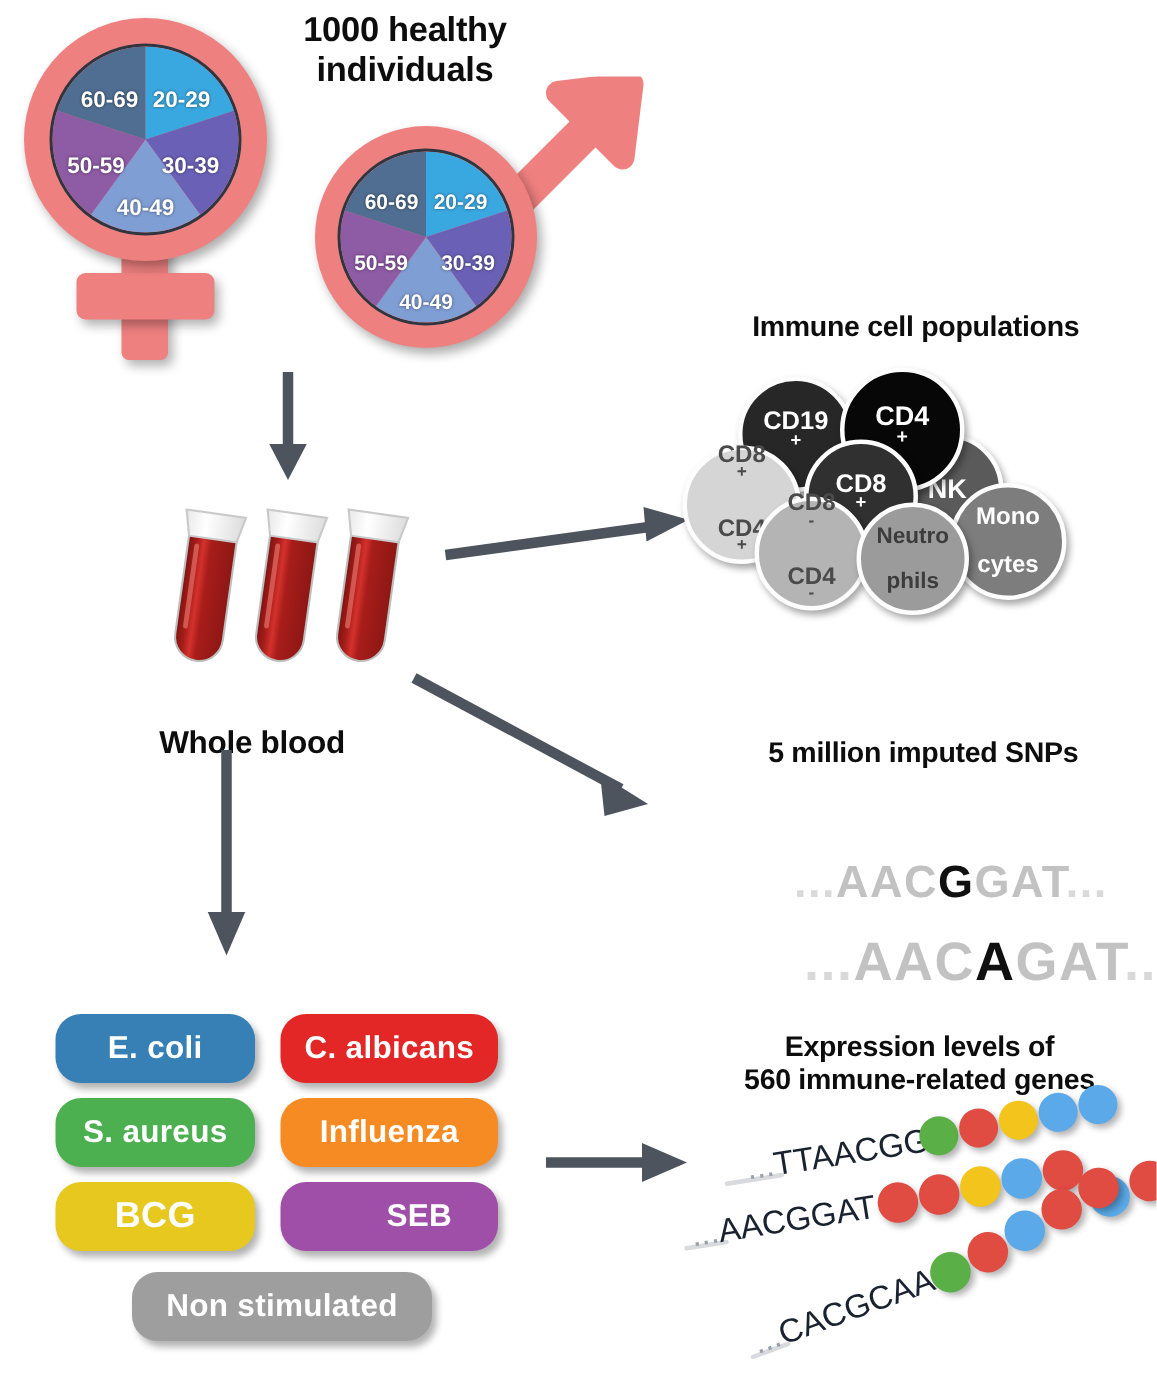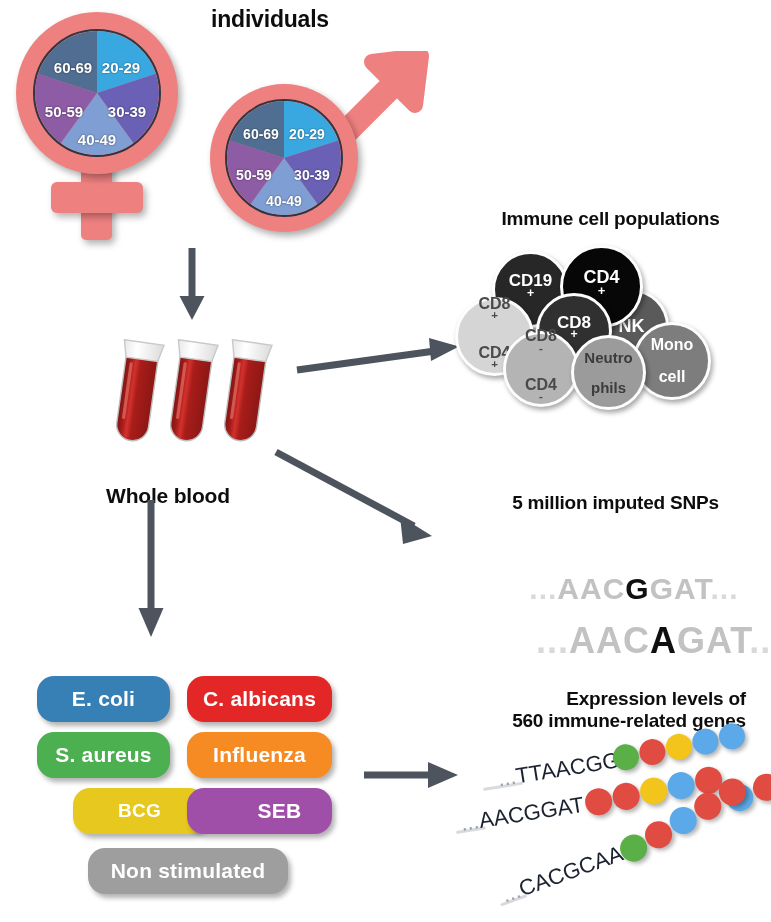--- a/index.html
+++ b/index.html
@@ -111,20 +111,21 @@
     position:absolute;
     height:3px; background:#d8dade; border-radius:2px;
   }
 </style>
 </head>
 <body>
 
 <div id="stage">
 
   <div class="abs heading" style="left:170px; top:6px; width:200px; font-size:23px;">
+    <div>1000 healthy</div>
     <div>individuals</div>
   </div>
 
   <div class="gender-wrap" style="left:8px; top:8px; width:190px; height:230px;">
 
     <div class="fem-stem" style="left:73px; top:120px; width:31px; height:112px; border-radius:5px;
                 box-shadow:3px 4px 7px rgba(0,0,0,0.3);"></div>
     <div class="fem-bar" style="left:43px; top:174px; width:92px; height:31px; border-radius:6px;
                 box-shadow:3px 4px 7px rgba(0,0,0,0.3);"></div>
     <div class="ring" style="left:8px; top:4px; width:162px; height:162px;"></div>
@@ -245,21 +246,21 @@
       <span>
         <span><span>CD8</span><sup>+</sup></span><br>
         <span><span>CD4</span><sup>+</sup></span>
       </span>
     </div>
     <div class="cell" style="left:81px; top:48px; width:76px; height:76px; background:#303030; color:#ffffff; font-size:17px;">
       <span><span>CD8</span><sup>+</sup></span>
     </div>
     <div class="cell" style="left:178px; top:77px; width:78px; height:78px; background:#7d7d7d; color:#ffffff; font-size:16px;">
       <span>
-        <span>Mono</span><br><span>cell</span>
+        <span>Mono</span><br><span>cytes</span>
       </span>
     </div>
     <div class="cell" style="left:48px; top:86px; width:76px; height:76px; background:#b4b4b4; color:#4a4a4a; font-size:16px;">
       <span>
         <span><span>CD8</span><sup>-</sup></span><br>
         <span><span>CD4</span><sup>-</sup></span>
       </span>
     </div>
     <div class="cell" style="left:116px; top:90px; width:75px; height:75px; background:#9b9b9b; color:#3c3c3c; font-size:15px;">
       <span>
@@ -283,36 +284,36 @@
   </div>
   <div class="stim" style="left:37px; top:676px; width:133px; height:46px; background:#3680b5; font-size:21px;">
     <span>E. coli</span>
   </div>
   <div class="stim" style="left:37px; top:732px; width:133px; height:46px; background:#4caf50; font-size:21px;">
     <span>S. aureus</span>
   </div>
   <div class="stim" style="left:187px; top:732px; width:145px; height:46px; background:#f78b23; font-size:21px;text-align:right;">
     <span>Influenza</span>
   </div>
-  <div class="stim" style="left:37px; top:788px; width:133px; height:46px; background:#e6c81f; font-size:19px;margin-left:36px;">
+  <div class="stim" style="left:37px; top:788px; width:133px; height:46px; background:#e6c81f; font-size:24px;">
     <span>BCG</span>
   </div>
   <div class="stim" style="left:187px; top:788px; width:145px; height:46px; background:#9f4fa8; font-size:21px;padding-left:40px;">
     <span>SEB</span>
   </div>
   <div class="stim" style="left:88px; top:848px; width:200px; height:46px; background:#9e9e9e; font-size:21px;">
     <span>Non stimulated</span>
   </div>
 
   <svg class="arrow-svg" style="left:362px; top:756px;" width="110" height="40">
     <line x1="2" y1="19" x2="72" y2="19" stroke="#4d545e" stroke-width="7"></line>
     <polygon points="66,6 96,19 66,32" fill="#4d545e"></polygon>
   </svg>
 
-  <div class="abs heading" style="left:430px; top:688px; width:316px; font-size:19px;text-align:right;">
+  <div class="abs heading" style="left:455px; top:688px; width:316px; font-size:19px;">
     <div>Expression levels of</div>
     <div>560 immune-related genes</div>
   </div>
 
   <div class="abs" style="left:460px; top:730px; width:311px; height:190px;">
 
     <div class="strand" style="left:22px; top:52px; transform: rotate(-9deg);">
       <div class="strand-line" style="left:0px; top:6px; width:40px;"></div>
       <div class="strand-text" style="left:16px; top:-13px; font-size:22px;"><span class="lead">...</span><span>TTAACGG</span></div>
       <div class="bead" style="left:133px; top:-15px; width:26px; height:26px; background:#5aaf46;"></div>

